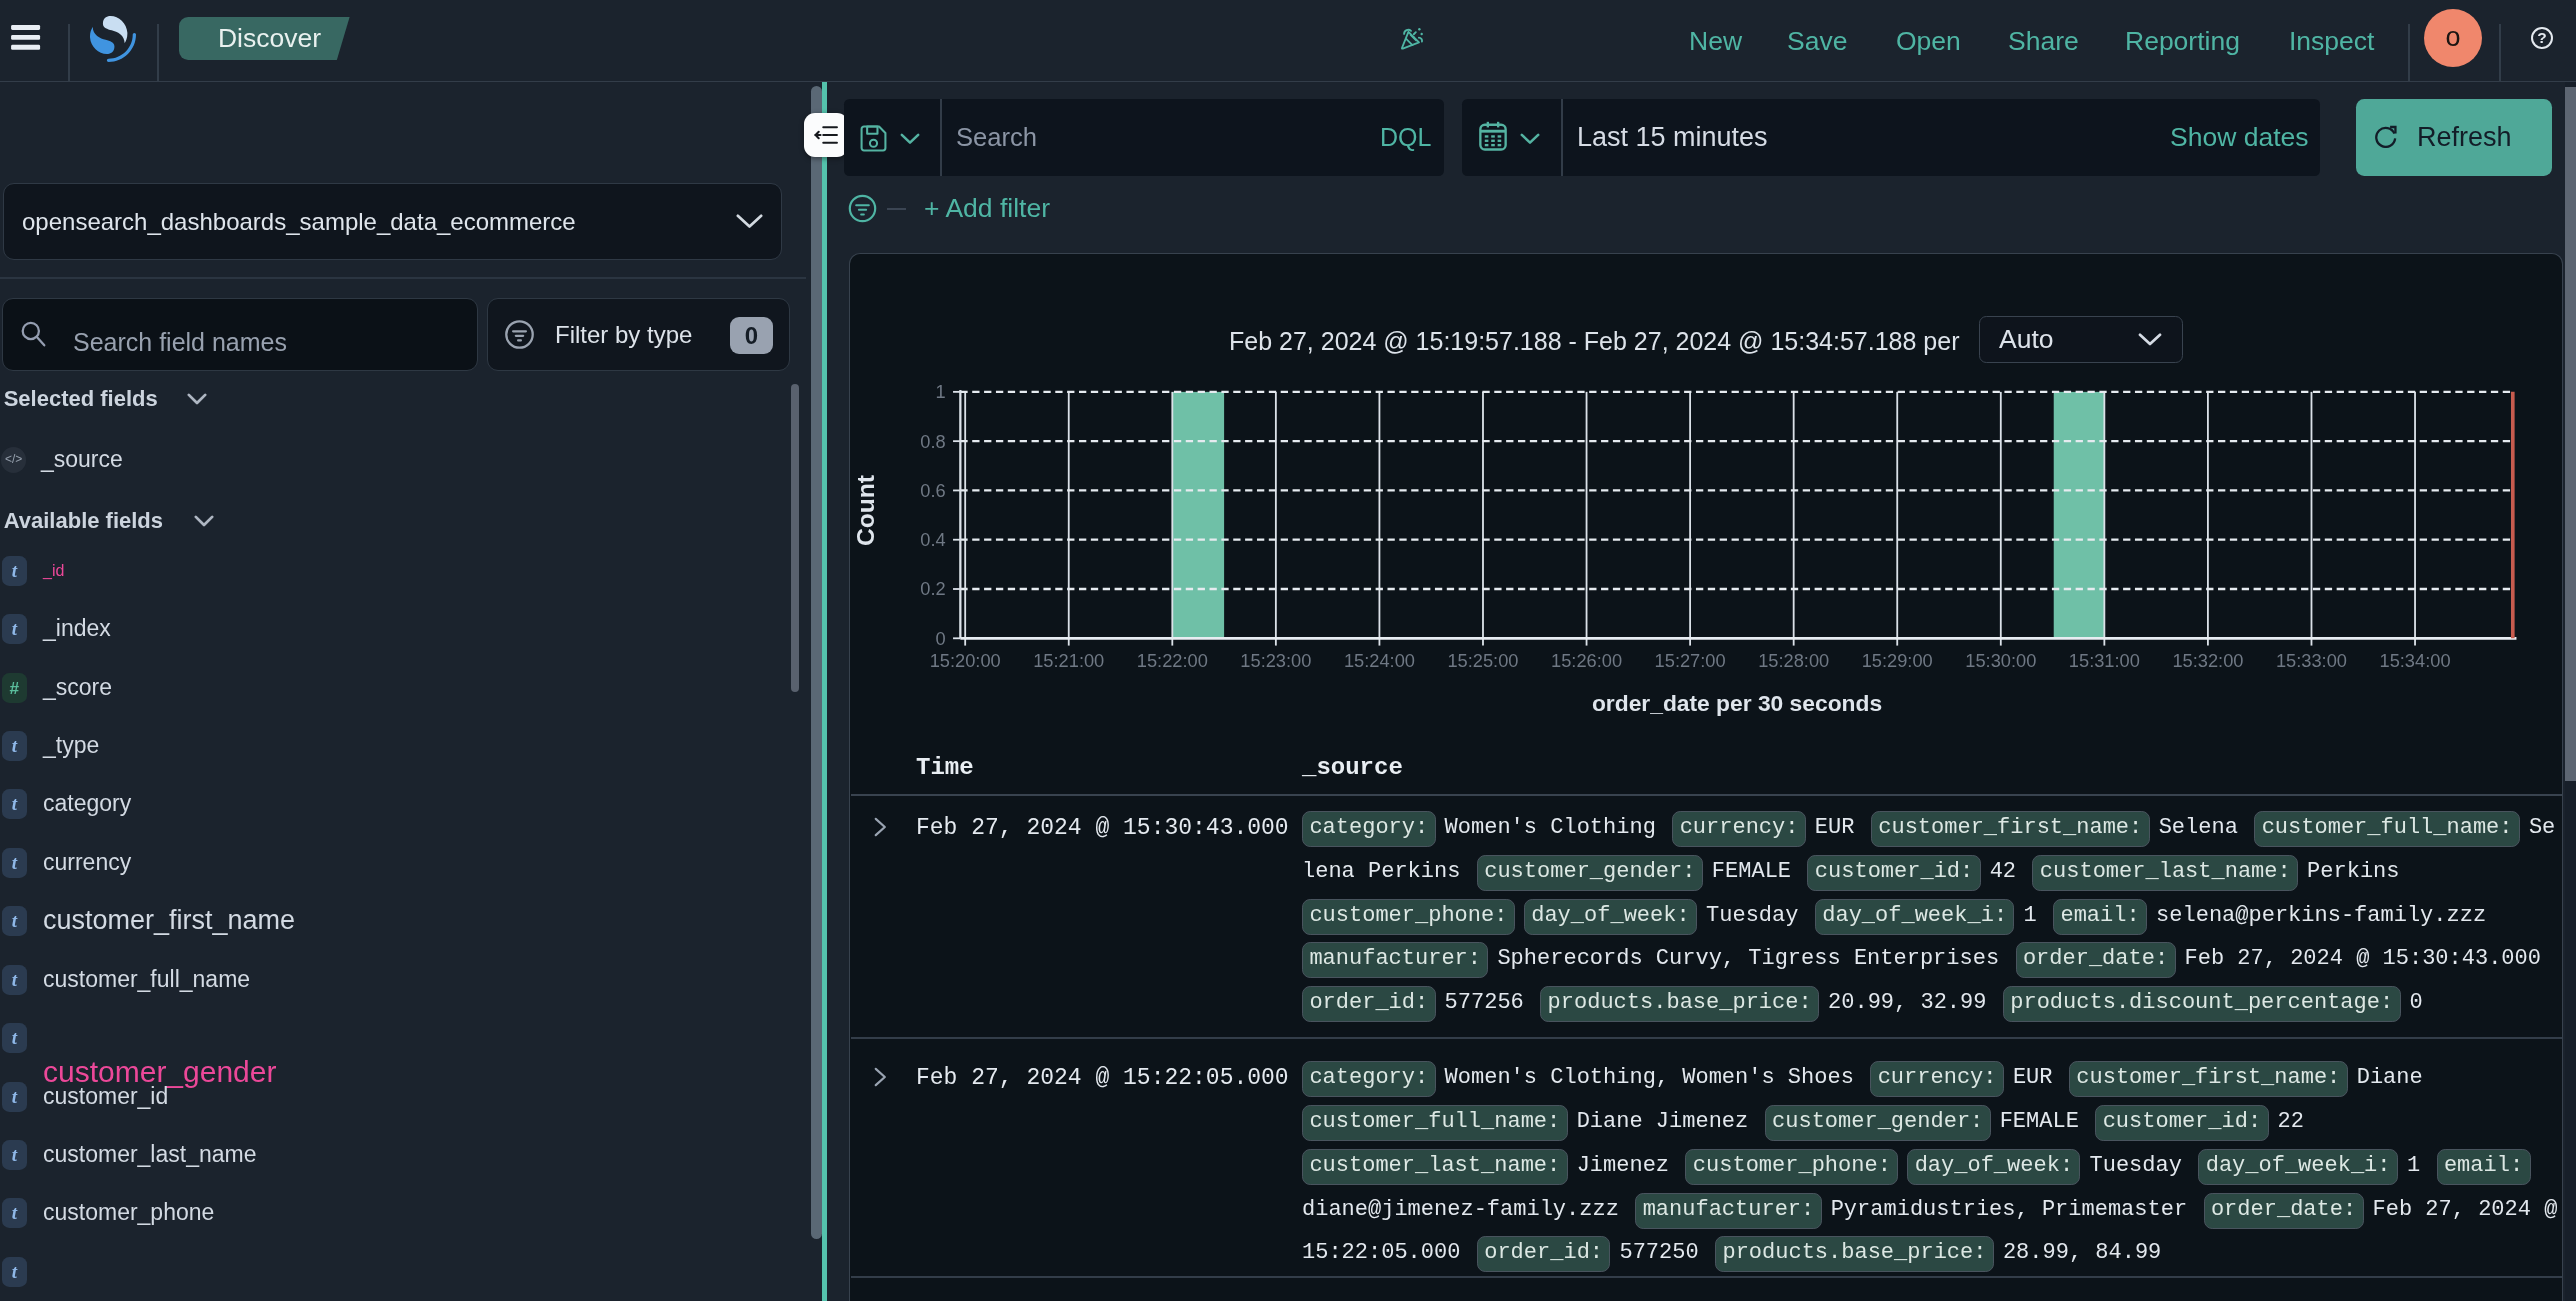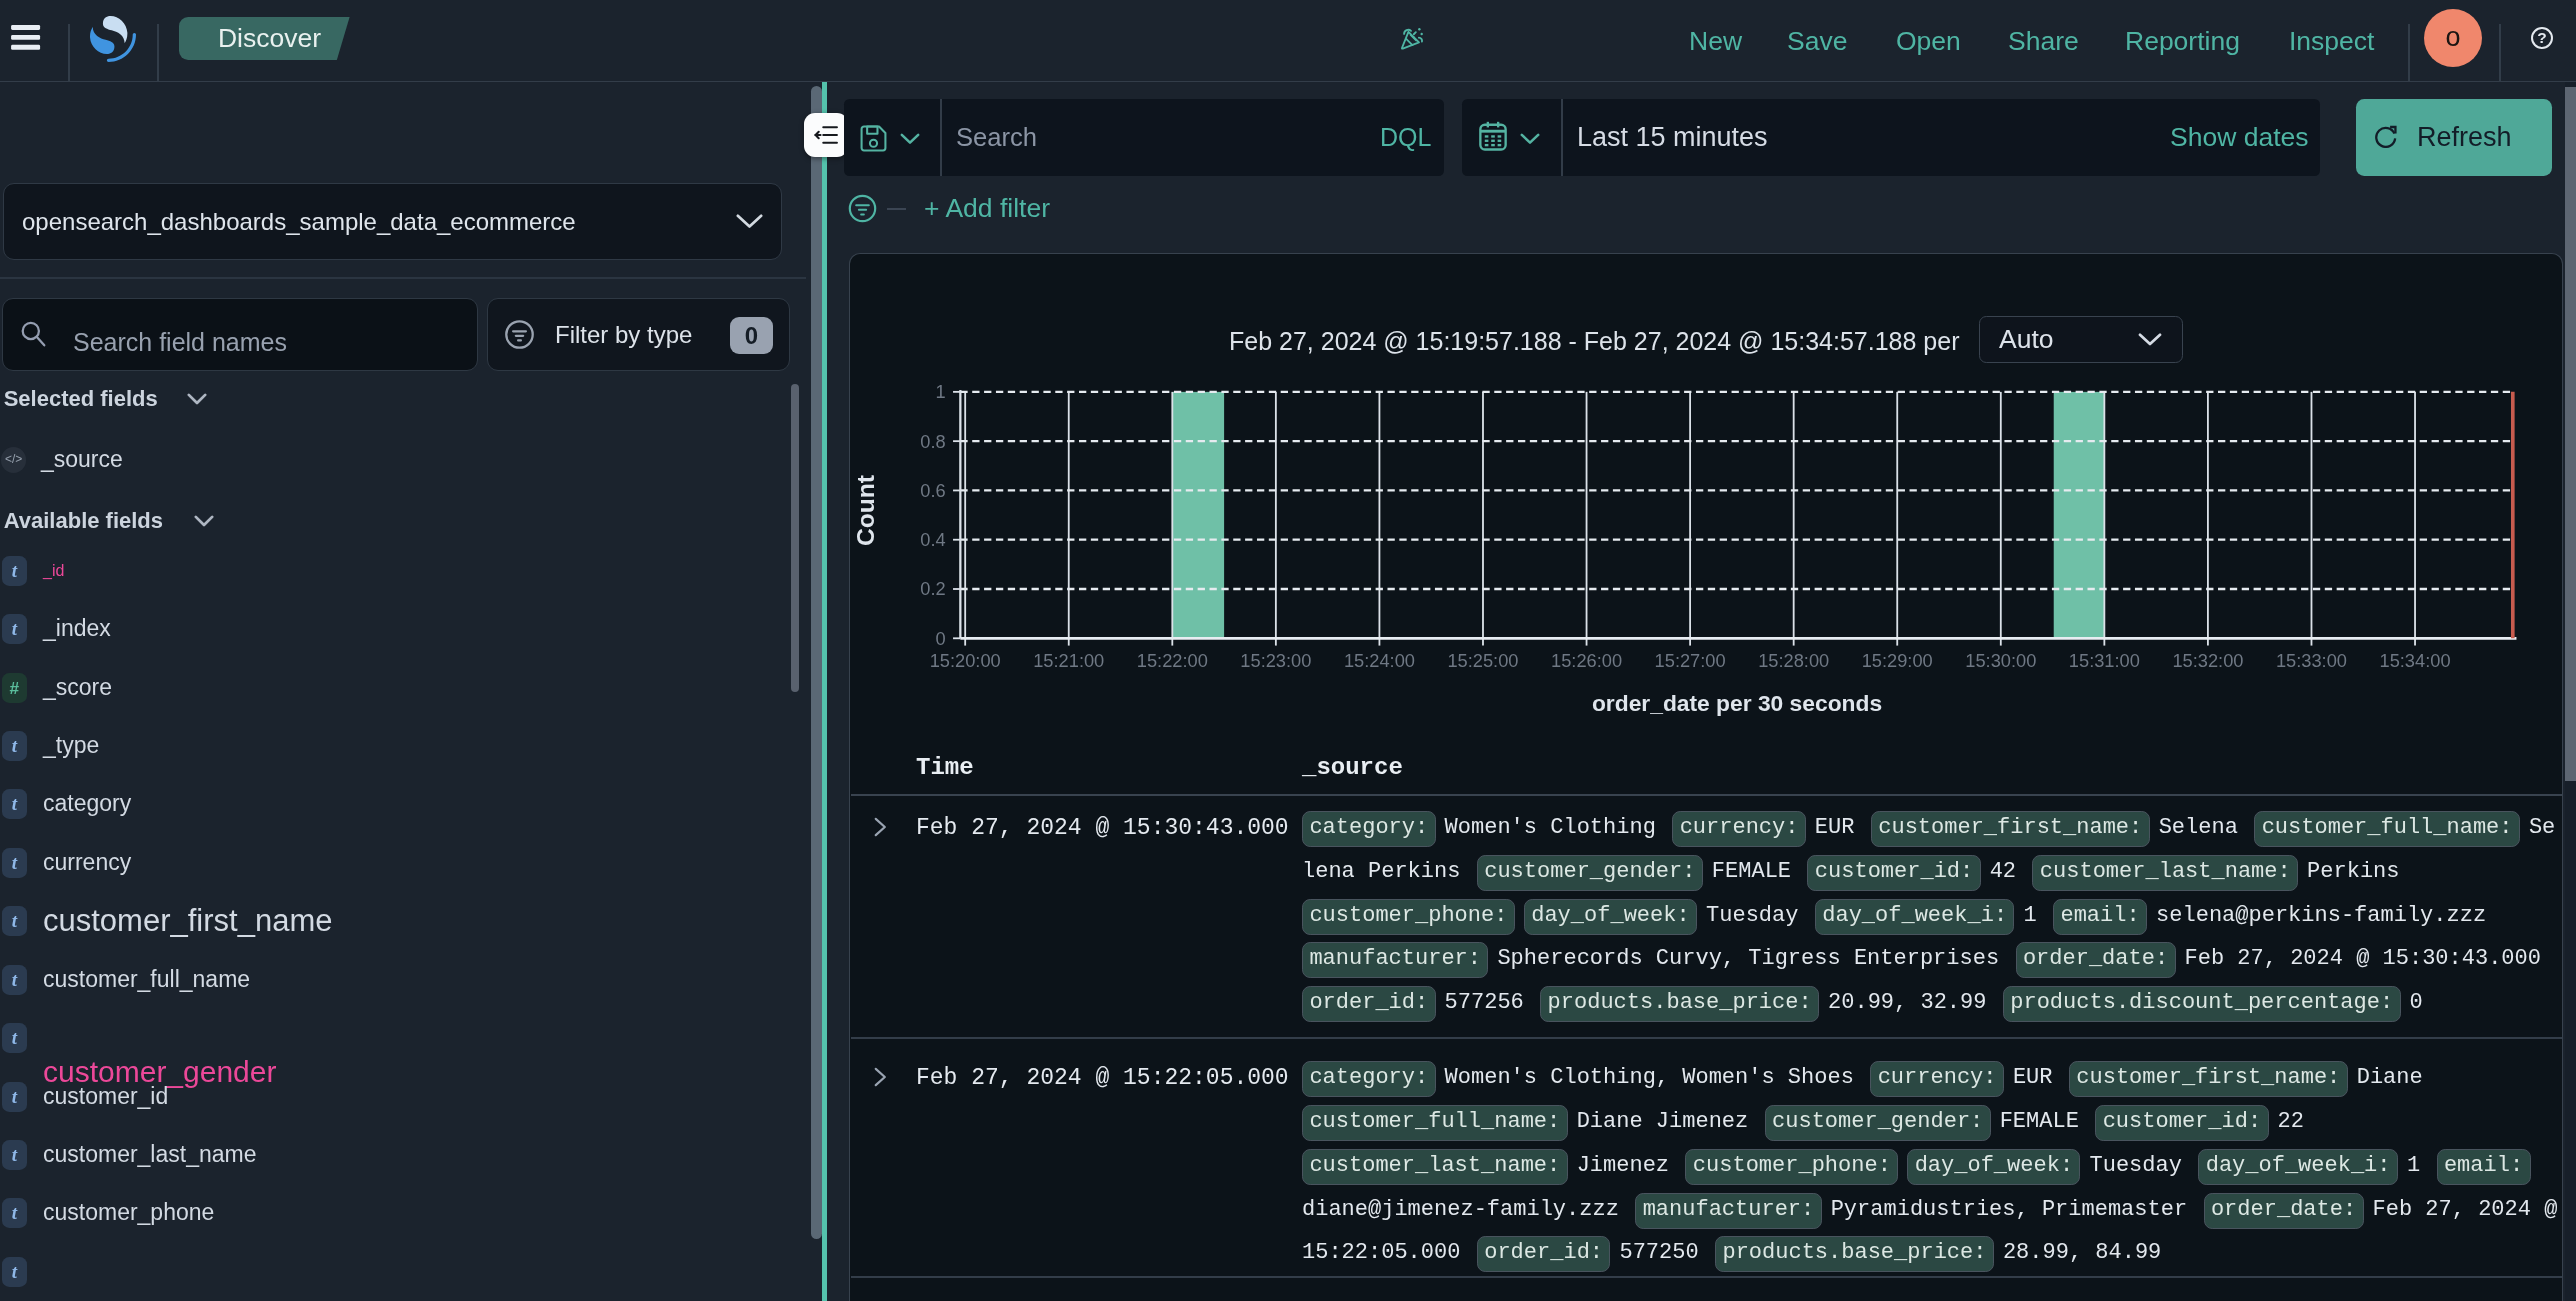--- a/index.html
+++ b/index.html
@@ -106,21 +106,21 @@
         <div class="abs" style="left:43px;top:532px;height:29px;line-height:29px;font-size:23px;color:#d3dae3;">_index</div>
         <div class="abs" style="left:1.8px;top:591px;width:25px;height:30px;border-radius:7.3px;background:#1e3a31;text-align:center;line-height:30px;font-size:17.3px;color:#5abd9c;font-weight:bold;">#</div>
         <div class="abs" style="left:43px;top:591px;height:29px;line-height:29px;font-size:23px;color:#d3dae3;">_score</div>
         <div class="abs" style="left:1.8px;top:649px;width:25px;height:30px;border-radius:7.3px;background:#2b3b50;text-align:center;line-height:30px;font-size:19px;color:#8fb8e8;font-family:'Liberation Serif',serif;font-style:italic;font-weight:bold;">t</div>
         <div class="abs" style="left:43px;top:649px;height:29px;line-height:29px;font-size:23px;color:#d3dae3;">_type</div>
         <div class="abs" style="left:1.8px;top:707px;width:25px;height:30px;border-radius:7.3px;background:#2b3b50;text-align:center;line-height:30px;font-size:19px;color:#8fb8e8;font-family:'Liberation Serif',serif;font-style:italic;font-weight:bold;">t</div>
         <div class="abs" style="left:43px;top:707px;height:29px;line-height:29px;font-size:23px;color:#d3dae3;">category</div>
         <div class="abs" style="left:1.8px;top:766px;width:25px;height:30px;border-radius:7.3px;background:#2b3b50;text-align:center;line-height:30px;font-size:19px;color:#8fb8e8;font-family:'Liberation Serif',serif;font-style:italic;font-weight:bold;">t</div>
         <div class="abs" style="left:43px;top:766px;height:29px;line-height:29px;font-size:23px;color:#d3dae3;">currency</div>
         <div class="abs" style="left:1.8px;top:824px;width:25px;height:30px;border-radius:7.3px;background:#2b3b50;text-align:center;line-height:30px;font-size:19px;color:#8fb8e8;font-family:'Liberation Serif',serif;font-style:italic;font-weight:bold;">t</div>
-        <div class="abs" style="left:43px;top:824px;height:29px;line-height:29px;font-size:31px;color:#d3dae3;">customer_first_name</div>
+        <div class="abs" style="left:43px;top:824px;height:29px;line-height:29px;font-size:27px;color:#d3dae3;">customer_first_name</div>
         <div class="abs" style="left:1.8px;top:883px;width:25px;height:30px;border-radius:7.3px;background:#2b3b50;text-align:center;line-height:30px;font-size:19px;color:#8fb8e8;font-family:'Liberation Serif',serif;font-style:italic;font-weight:bold;">t</div>
         <div class="abs" style="left:43px;top:883px;height:29px;line-height:29px;font-size:23px;color:#d3dae3;">customer_full_name</div>
         <div class="abs" style="left:1.8px;top:941px;width:25px;height:30px;border-radius:7.3px;background:#2b3b50;text-align:center;line-height:30px;font-size:19px;color:#8fb8e8;font-family:'Liberation Serif',serif;font-style:italic;font-weight:bold;">t</div>
         <div class="abs" style="left:43px;top:975px;height:29px;line-height:29px;font-size:30px;color:#ec4899;">customer_gender</div>
         <div class="abs" style="left:1.8px;top:1000px;width:25px;height:30px;border-radius:7.3px;background:#2b3b50;text-align:center;line-height:30px;font-size:19px;color:#8fb8e8;font-family:'Liberation Serif',serif;font-style:italic;font-weight:bold;">t</div>
         <div class="abs" style="left:43px;top:1000px;height:29px;line-height:29px;font-size:23px;color:#d3dae3;">customer_id</div>
         <div class="abs" style="left:1.8px;top:1058px;width:25px;height:30px;border-radius:7.3px;background:#2b3b50;text-align:center;line-height:30px;font-size:19px;color:#8fb8e8;font-family:'Liberation Serif',serif;font-style:italic;font-weight:bold;">t</div>
         <div class="abs" style="left:43px;top:1058px;height:29px;line-height:29px;font-size:23px;color:#d3dae3;">customer_last_name</div>
         <div class="abs" style="left:1.8px;top:1116px;width:25px;height:30px;border-radius:7.3px;background:#2b3b50;text-align:center;line-height:30px;font-size:19px;color:#8fb8e8;font-family:'Liberation Serif',serif;font-style:italic;font-weight:bold;">t</div>
         <div class="abs" style="left:43px;top:1116px;height:29px;line-height:29px;font-size:23px;color:#d3dae3;">customer_phone</div>

